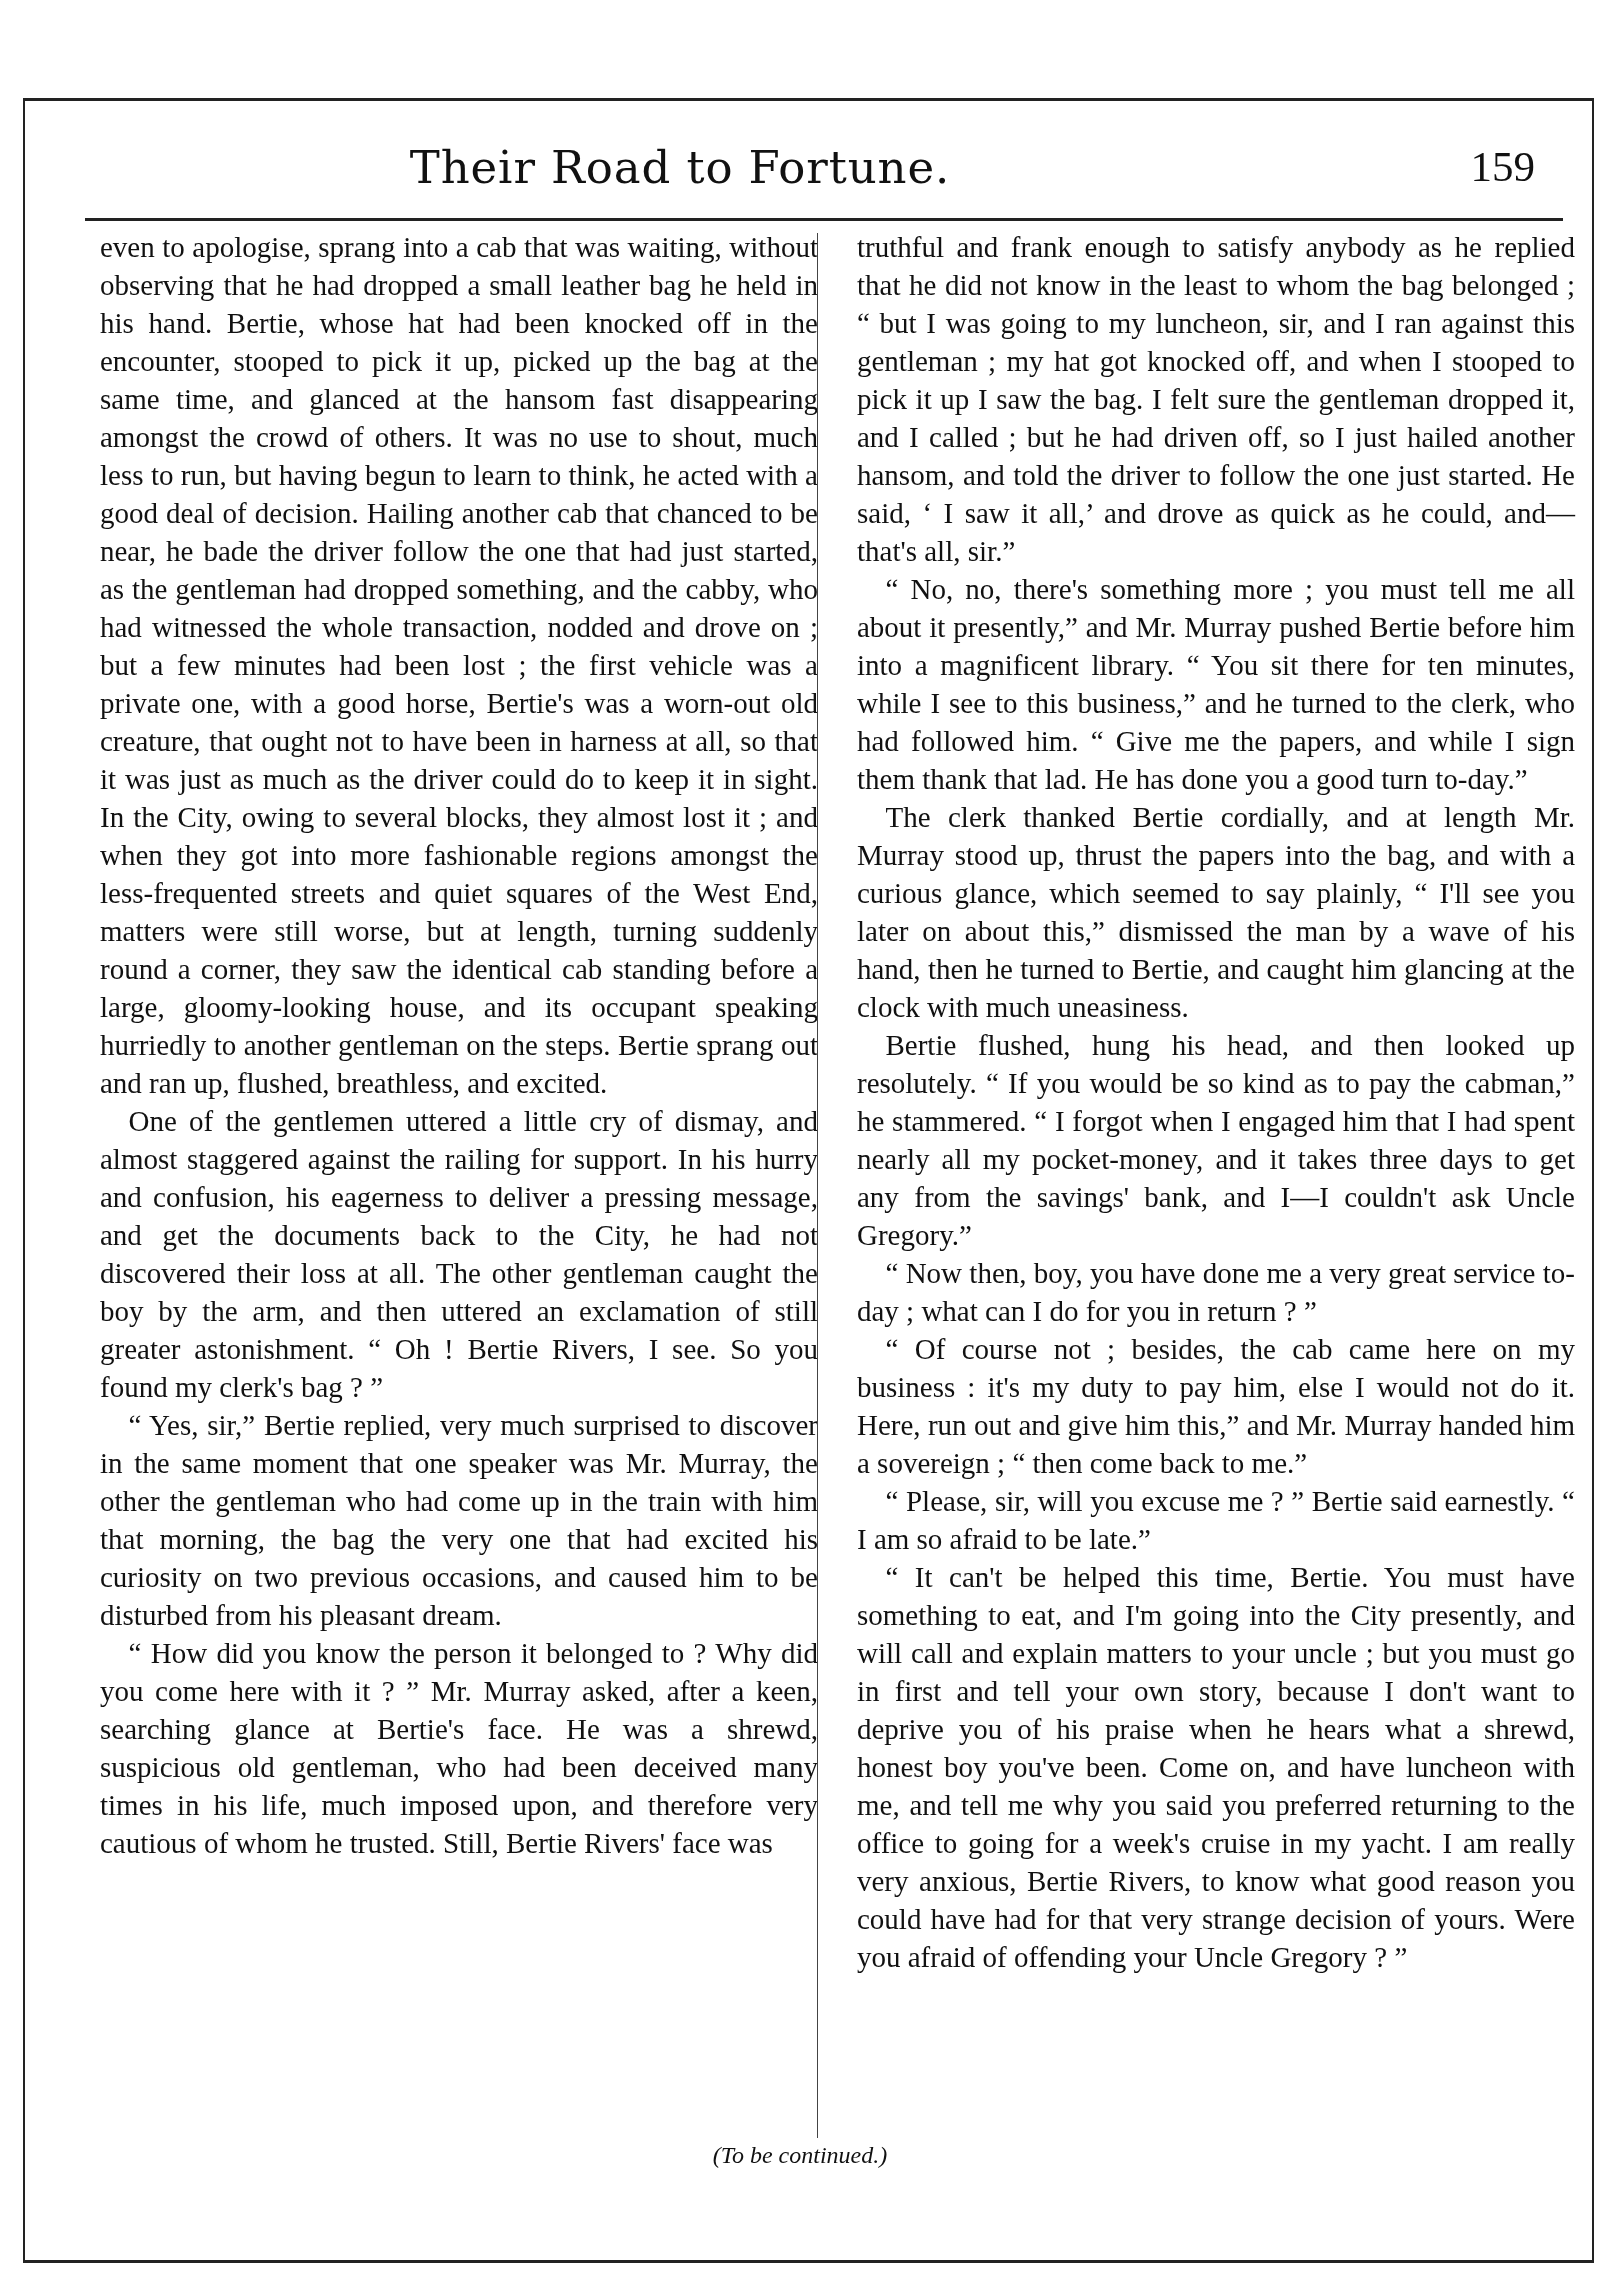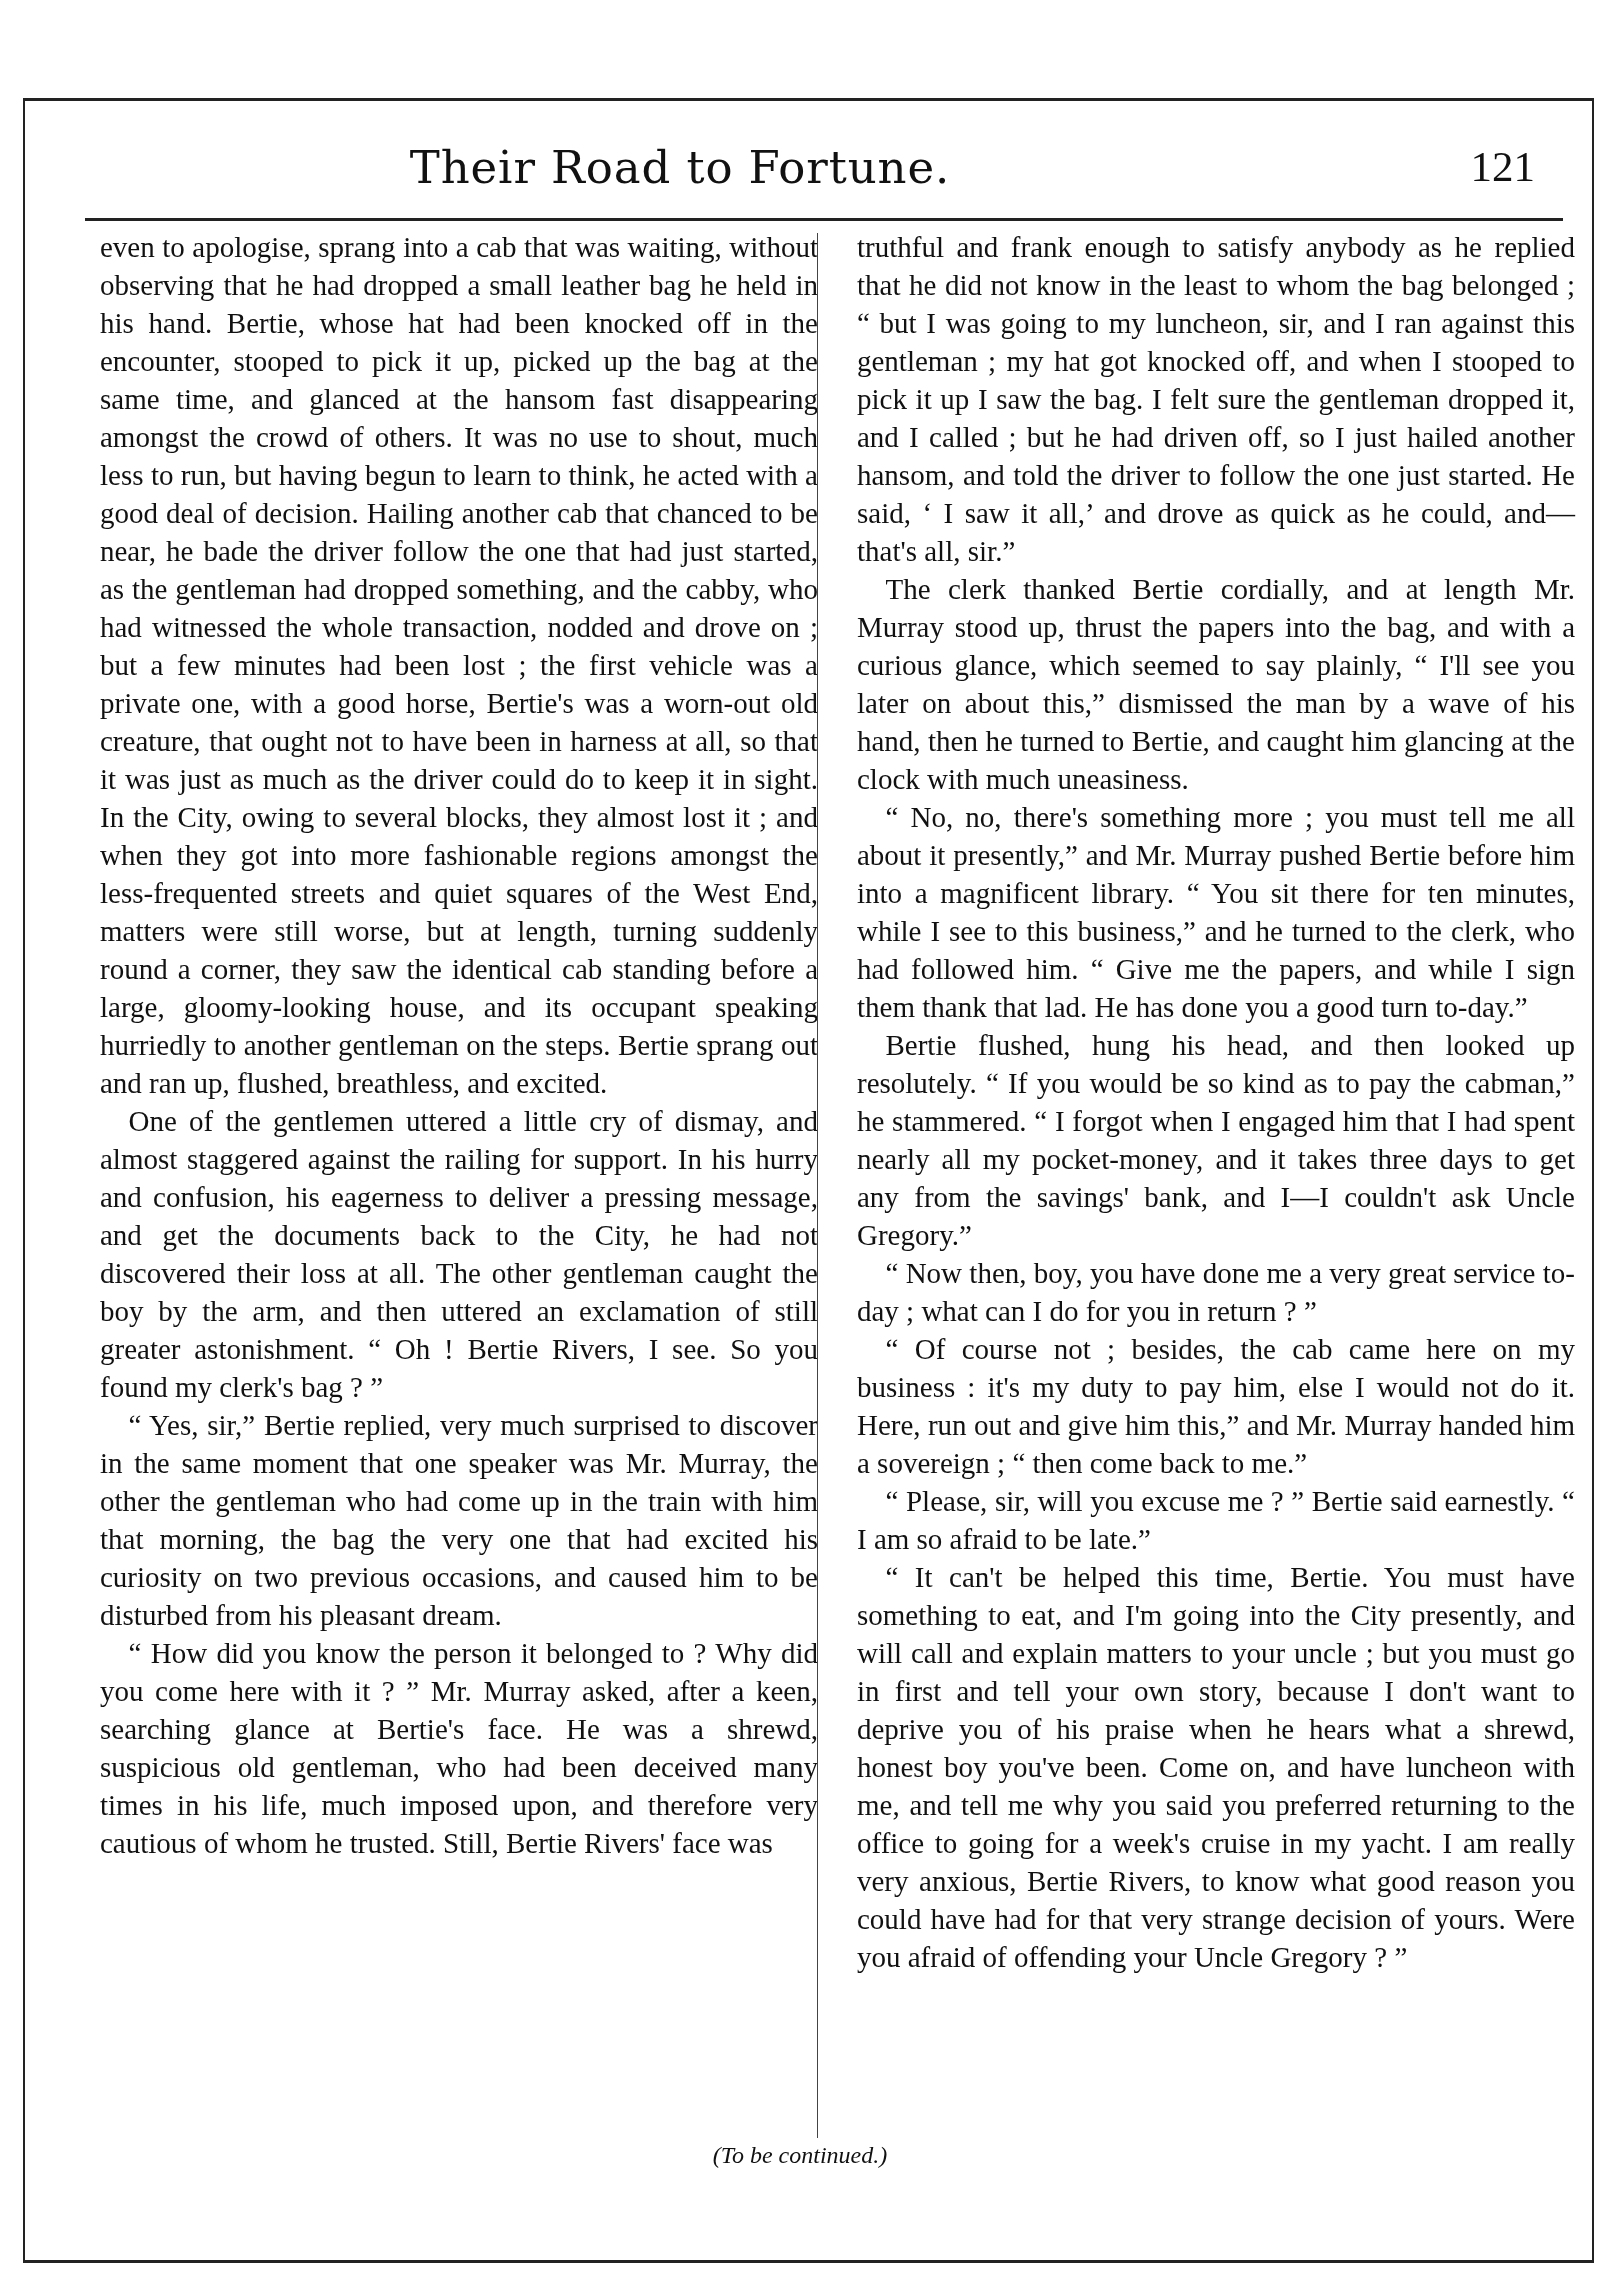--- a/index.html
+++ b/index.html
@@ -35,36 +35,36 @@
   }
 </style>
 </head>
 <body>
 
 <div class="rule-top"></div>
 <div class="frame-side-l"></div>
 <div class="frame-side-r"></div>
 
 <div class="page-title">Their Road to Fortune.</div>
-<div class="page-number">121</div>
+<div class="page-number">159</div>
 <div class="rule-header"></div>
 
 <div class="col col-left">
   <p class="cont">even to apologise, sprang into a cab that was waiting, without observing that he had dropped a small leather bag he held in his hand. Bertie, whose hat had been knocked off in the encounter, stooped to pick it up, picked up the bag at the same time, and glanced at the hansom fast disappearing amongst the crowd of others. It was no use to shout, much less to run, but having begun to learn to think, he acted with a good deal of decision. Hailing another cab that chanced to be near, he bade the driver follow the one that had just started, as the gentleman had dropped something, and the cabby, who had witnessed the whole transaction, nodded and drove on ; but a few minutes had been lost ; the first vehicle was a private one, with a good horse, Bertie's was a worn-out old creature, that ought not to have been in harness at all, so that it was just as much as the driver could do to keep it in sight. In the City, owing to several blocks, they almost lost it ; and when they got into more fashionable regions amongst the less-frequented streets and quiet squares of the West End, matters were still worse, but at length, turning suddenly round a corner, they saw the identical cab standing before a large, gloomy-looking house, and its occupant speaking hurriedly to another gentleman on the steps. Bertie sprang out and ran up, flushed, breathless, and excited.</p>
   <p>One of the gentlemen uttered a little cry of dismay, and almost staggered against the railing for support. In his hurry and confusion, his eagerness to deliver a pressing message, and get the documents back to the City, he had not discovered their loss at all. The other gentleman caught the boy by the arm, and then uttered an exclamation of still greater astonishment. “ Oh ! Bertie Rivers, I see. So you found my clerk's bag ? ”</p>
   <p>“ Yes, sir,” Bertie replied, very much surprised to discover in the same moment that one speaker was Mr. Murray, the other the gentleman who had come up in the train with him that morning, the bag the very one that had excited his curiosity on two previous occasions, and caused him to be disturbed from his pleasant dream.</p>
   <p>“ How did you know the person it belonged to ? Why did you come here with it ? ” Mr. Murray asked, after a keen, searching glance at Bertie's face. He was a shrewd, suspicious old gentleman, who had been deceived many times in his life, much imposed upon, and therefore very cautious of whom he trusted. Still, Bertie Rivers' face was</p>
 </div>
 
 <div class="col-divider"></div>
 
 <div class="col col-right">
   <p class="cont">truthful and frank enough to satisfy anybody as he replied that he did not know in the least to whom the bag belonged ; “ but I was going to my luncheon, sir, and I ran against this gentleman ; my hat got knocked off, and when I stooped to pick it up I saw the bag. I felt sure the gentleman dropped it, and I called ; but he had driven off, so I just hailed another hansom, and told the driver to follow the one just started. He said, ‘ I saw it all,’ and drove as quick as he could, and— that's all, sir.”</p>
+  <p>“ No, no, there's something more ; you must tell me all about it presently,” and Mr. Murray pushed Bertie before him into a magnificent library. “ You sit there for ten minutes, while I see to this business,” and he turned to the clerk, who had followed him. “ Give me the papers, and while I sign them thank that lad. He has done you a good turn to-day.”</p>
   <p>The clerk thanked Bertie cordially, and at length Mr. Murray stood up, thrust the papers into the bag, and with a curious glance, which seemed to say plainly, “ I'll see you later on about this,” dismissed the man by a wave of his hand, then he turned to Bertie, and caught him glancing at the clock with much uneasiness.</p>
-  <p>“ No, no, there's something more ; you must tell me all about it presently,” and Mr. Murray pushed Bertie before him into a magnificent library. “ You sit there for ten minutes, while I see to this business,” and he turned to the clerk, who had followed him. “ Give me the papers, and while I sign them thank that lad. He has done you a good turn to-day.”</p>
   <p>Bertie flushed, hung his head, and then looked up resolutely. “ If you would be so kind as to pay the cabman,” he stammered. “ I forgot when I engaged him that I had spent nearly all my pocket-money, and it takes three days to get any from the savings' bank, and I—I couldn't ask Uncle Gregory.”</p>
   <p>“ Now then, boy, you have done me a very great service to-day ; what can I do for you in return ? ”</p>
   <p>“ Of course not ; besides, the cab came here on my business : it's my duty to pay him, else I would not do it. Here, run out and give him this,” and Mr. Murray handed him a sovereign ; “ then come back to me.”</p>
   <p>“ Please, sir, will you excuse me ? ” Bertie said earnestly. “ I am so afraid to be late.”</p>
   <p>“ It can't be helped this time, Bertie. You must have something to eat, and I'm going into the City presently, and will call and explain matters to your uncle ; but you must go in first and tell your own story, because I don't want to deprive you of his praise when he hears what a shrewd, honest boy you've been. Come on, and have luncheon with me, and tell me why you said you preferred returning to the office to going for a week's cruise in my yacht. I am really very anxious, Bertie Rivers, to know what good reason you could have had for that very strange decision of yours. Were you afraid of offending your Uncle Gregory ? ”</p>
 </div>
 
 <div class="footer-note">(To be continued.)</div>
 <div class="rule-bottom"></div>
 

